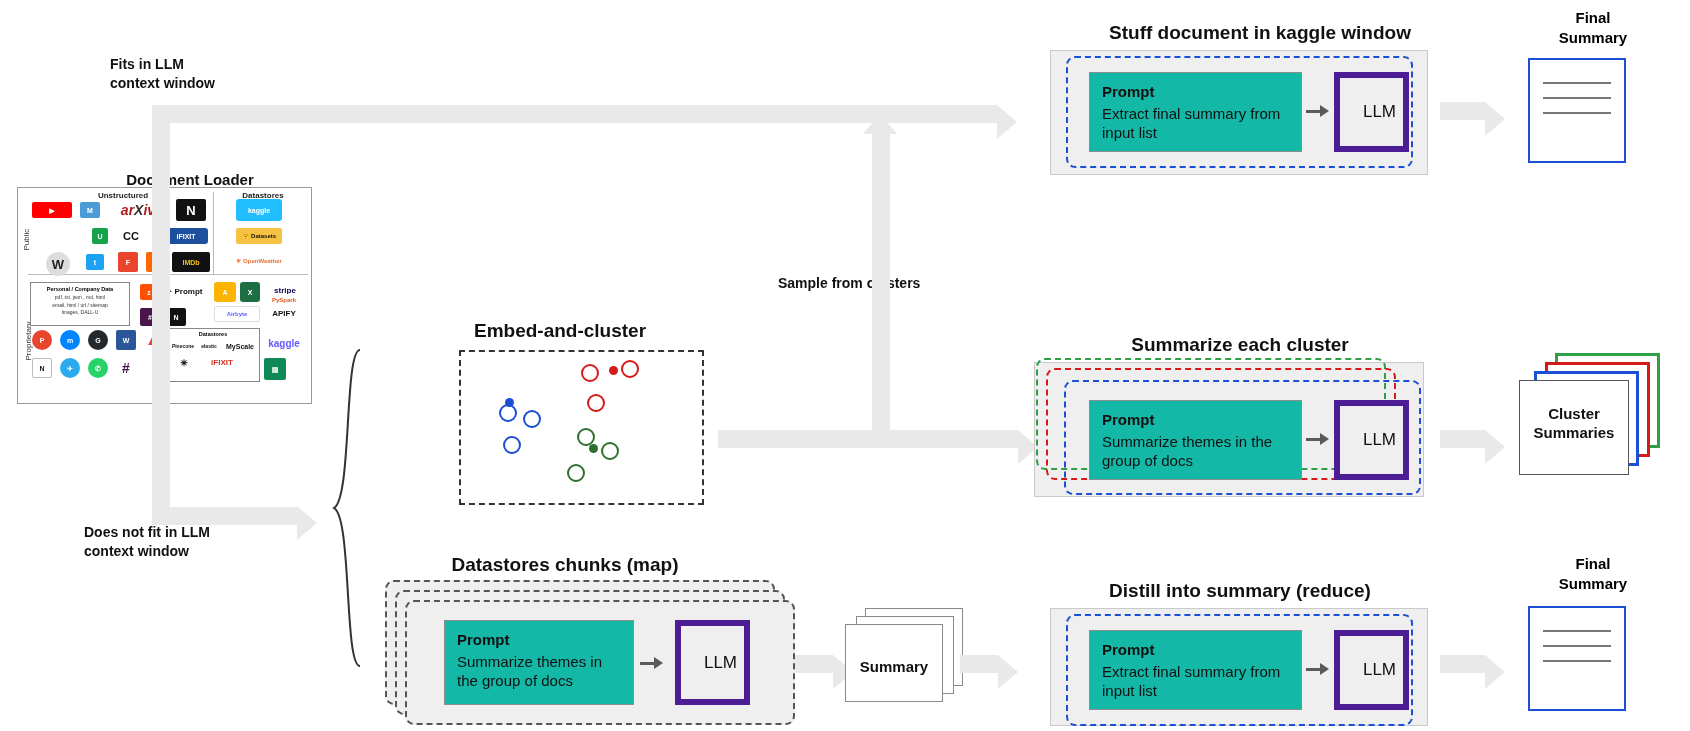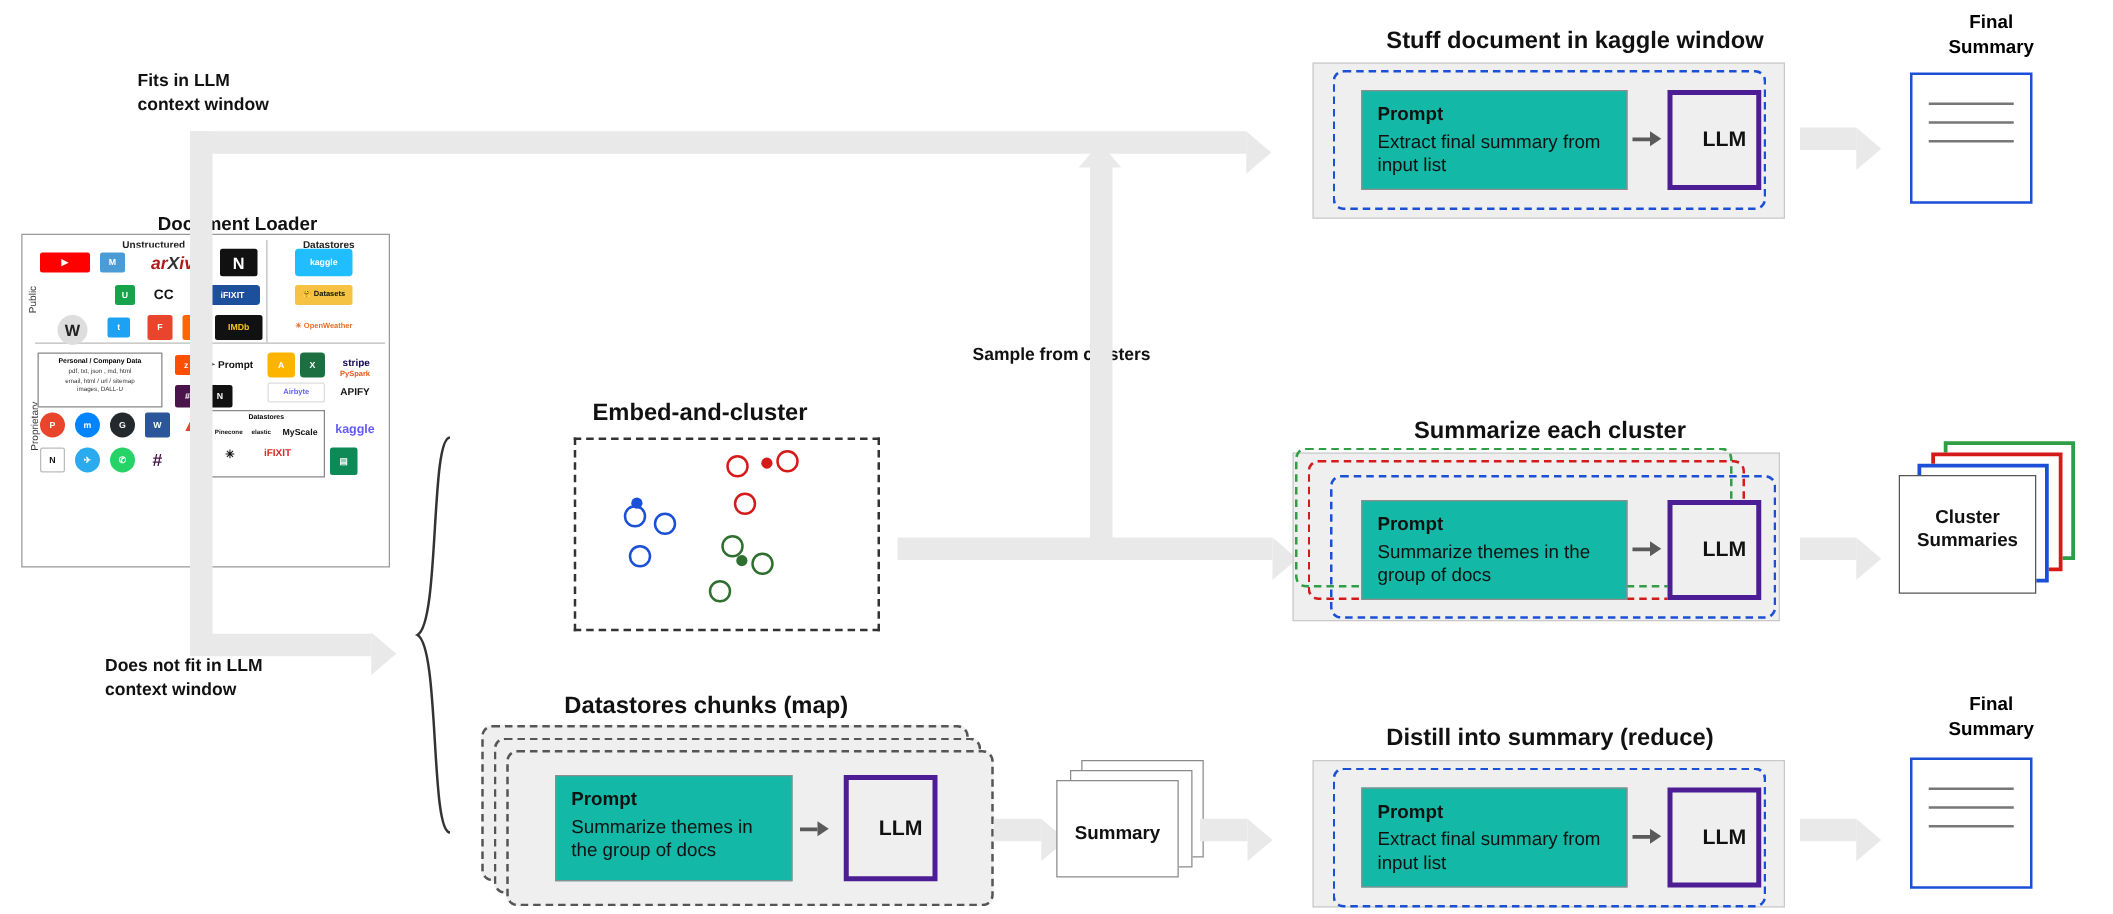--- a/index.html
+++ b/index.html
@@ -32,22 +32,22 @@
   .dashed-blue{position:absolute;border:2px dashed #1a4fd6;border-radius:9px;box-sizing:border-box;}
   .dashed-red{position:absolute;border:2px dashed #d61a1a;border-radius:9px;box-sizing:border-box;}
   .dashed-green{position:absolute;border:2px dashed #2f9e44;border-radius:9px;box-sizing:border-box;}
   .dashed-grey{position:absolute;border:2px dashed #555;border-radius:9px;box-sizing:border-box;}
   .inner-card{
     position:absolute;background:#14b8a6;border:1px solid #8d8d8d;box-sizing:border-box;
     padding:10px 12px;font-size:15px;color:#111;line-height:1.25;
   }
   .inner-card .hd{font-weight:bold;display:block;margin-bottom:3px;}
   .llm-card{
-    position:absolute;background:#efefef;border:4px solid #4c1d95;box-sizing:border-box;
-    display:flex;align-items:center;justify-content:center;font-weight:bold;font-size:17px;color:#111;padding-left:16px;
+    position:absolute;background:#efefef;border:6px solid #4c1d95;box-sizing:border-box;
+    display:flex;align-items:center;justify-content:center;font-weight:normal;font-size:17px;color:#111;padding-left:16px;
   }
   .mini-arrow{position:absolute;display:flex;align-items:center;}
   .mini-arrow .bar{width:14px;height:3px;background:#5a5a5a;}
   .mini-arrow .hd{width:0;height:0;border-top:6px solid transparent;border-bottom:6px solid transparent;border-left:9px solid #5a5a5a;}
   
   .doc{
     position:absolute;background:#fff;border:2px solid #1a4fd6;box-sizing:border-box;
   }
   .doc .ln{height:2px;background:#777;margin:0 auto 13px auto;width:72%;}
   
@@ -70,21 +70,21 @@
   .stack-paper{
     position:absolute;background:#fff;border:1px solid #8a8a8a;box-sizing:border-box;
   }
   .cluster-sum-card{position:absolute;box-sizing:border-box;border:1px solid #555;}
 </style>
 </head>
 <body>
 
 <div class="abs" style="left:85px;top:171px;width:210px;text-align:center;font-weight:bold;font-size:15px;color:#111;">Document Loader</div>
 
-<div class="loader-frame" style="left:17px;top:187px;width:295px;top:187px;height:267px;">
+<div class="loader-frame" style="left:17px;top:187px;width:295px;top:187px;height:217px;">
 
   <div class="side-label" style="left:-10px;top:40px;width:36px;">Public</div>
   <div class="side-label" style="left:-18px;top:140px;width:56px;">Proprietary</div>
 
   <div class="abs" style="left:10px;top:86px;width:280px;height:1px;background:#bbb;"></div>
   <div class="abs" style="left:195px;top:4px;width:1px;height:82px;background:#bbb;"></div>
 
   <div class="sec-hd abs" style="left:60px;top:3px;width:90px;">Unstructured</div>
   <div class="sec-hd abs" style="left:205px;top:3px;width:80px;">Datastores</div>
 

